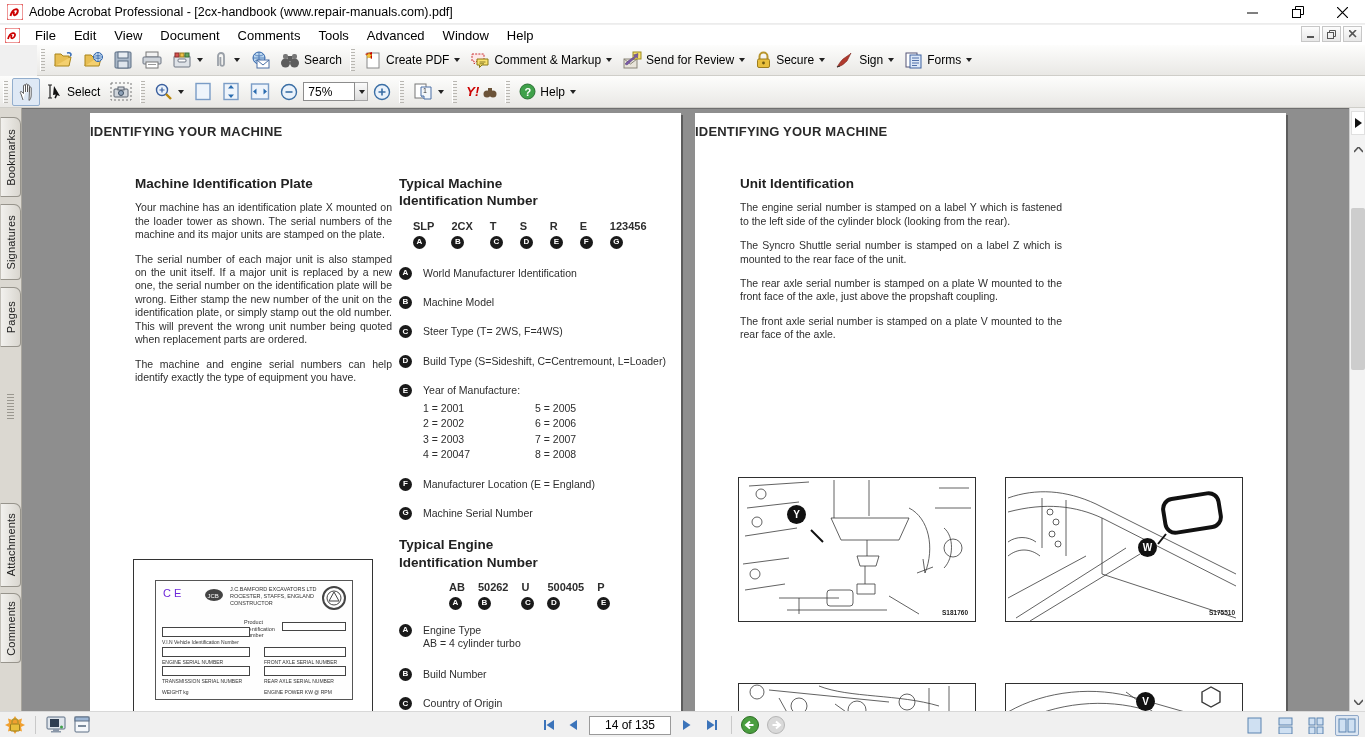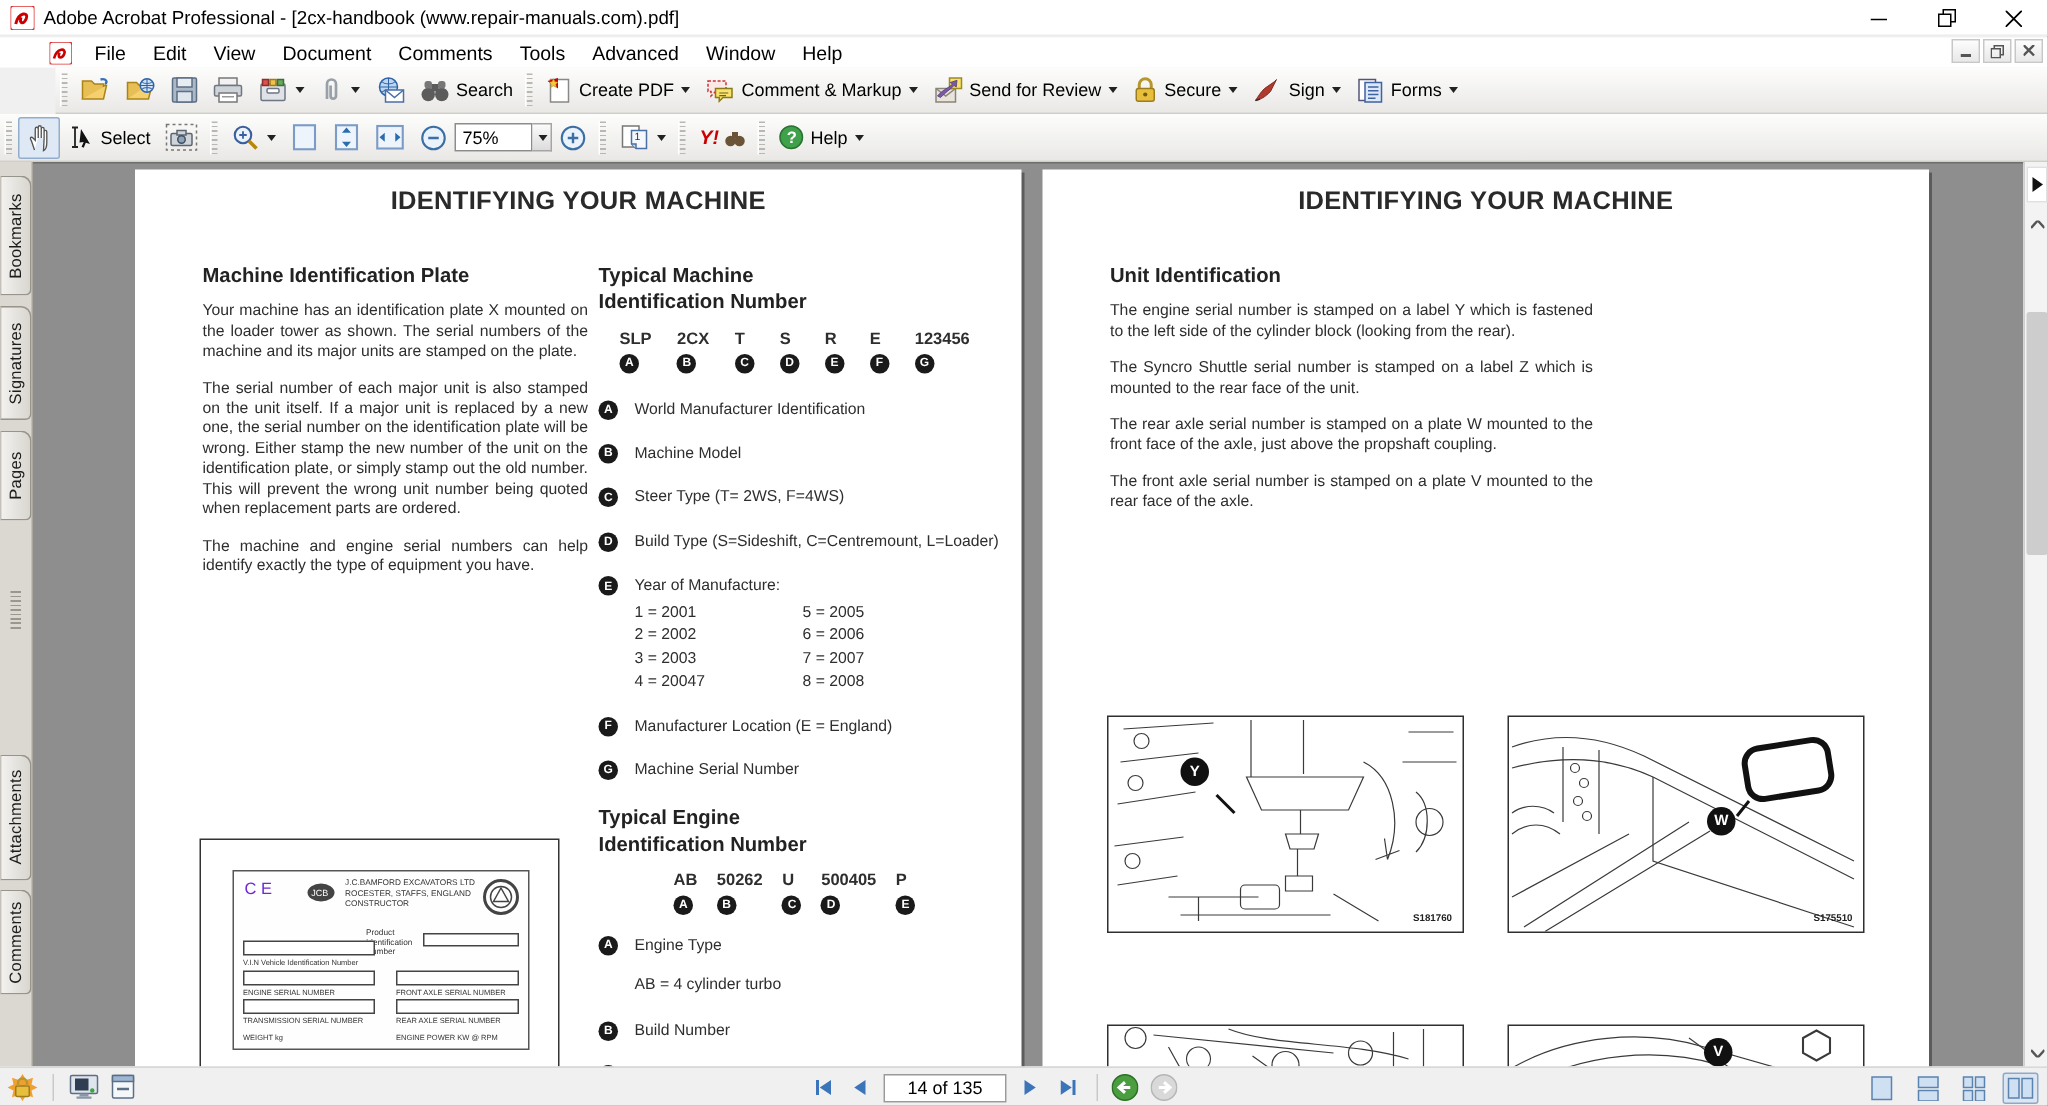--- a/index.html
+++ b/index.html
@@ -8,21 +8,21 @@
   svg { display:block; }
 
   
   .titlebar { position:absolute; top:0; left:0; right:0; height:24px; background:#fff; display:flex; align-items:center; border-bottom:1px solid #ececec; }
   .titlebar .appicon { margin:0 6px 0 7px; }
   .titlebar .title { font-size:12.5px; color:#000; }
   .wcontrols { position:absolute; right:0; top:0; height:24px; display:flex; }
   .wbtn { width:45px; height:24px; display:flex; align-items:center; justify-content:center; }
 
   
-  .menubar { position:absolute; top:25px; left:0; right:0; height:20px; background:#fff; display:flex; align-items:center; font-size:13px;padding-left:28px; }
+  .menubar { position:absolute; top:25px; left:0; right:0; height:20px; background:#fff; display:flex; align-items:center; font-size:13px; }
   .menubar .appicon { margin:0 6px 0 5px; }
   .menuitem { padding:2px 9px; color:#000; cursor:default; }
   .mdicontrols { position:absolute; right:3px; top:1px; display:flex; gap:2px; }
   .mdibtn { width:19px; height:16px; border:1px solid #c7c7c7; background:linear-gradient(#fdfdfd,#e8e8e8); display:flex; align-items:center; justify-content:center; }
 
   
   .toolbar { position:absolute; left:0; right:0; display:flex; align-items:center; background:linear-gradient(#fdfdfc,#e9e8e5); border-bottom:1px solid #cfcec9; font-size:12px; color:#000; }
   .tb1 { top:45px; height:31px;margin-left:37px; }
   .tb2 { top:76px; height:32px; }
   .grip { width:5px; height:22px; margin:0 4px 0 3px; background:repeating-linear-gradient(180deg,#b9b7b2 0 1px,transparent 1px 3px); border-left:1px solid #fff; }
@@ -34,32 +34,32 @@
 
   
   .sidebar { position:absolute; left:0; top:108px; bottom:26px; width:22px; background:#dbd8d1; border-right:1px solid #a9a69e; }
   .vtab { position:absolute; left:0; width:21px; background:linear-gradient(90deg,#f2f1ee,#d9d6cf); border:1px solid #97948c; border-left:1px solid #c4c1ba; border-radius:0 7px 4px 0; display:flex; align-items:center; justify-content:center; }
   .vtab span { writing-mode:vertical-rl; transform:rotate(180deg); font-size:11px; color:#1c1c1c; letter-spacing:.2px; }
   .vgrip { position:absolute; left:7px; width:7px; height:26px; background:repeating-linear-gradient(180deg,#9a978f 0 1px,transparent 1px 3px); }
 
   
   .docarea { position:absolute; left:22px; top:108px; right:16px; bottom:26px; background:#8e8e8e; overflow:hidden; border-top:1px solid #6f6f6f; }
   .page { position:absolute; top:4px; width:591px; height:730px; background:#fff; box-shadow:2px 2px 0 #5c5c5c; color:#2e2e2e; }
-  .pg-header { position:absolute; top:11px; left:0; width:100%; text-align:center; font-size:17px; font-weight:bold; color:#2a2a2a; letter-spacing:.2px; }
+  .pg-header { position:absolute; top:11px; left:0; width:100%; font-size:13px; font-weight:bold; color:#2a2a2a; letter-spacing:.2px; }
   .col { position:absolute; font-size:10.5px; line-height:1.28; text-align:justify; }
   .h1 { font-size:13.5px; font-weight:bold; text-align:left; margin-bottom:9px; color:#222; }
   .para { margin-bottom:11px; }
   .codes { display:flex; align-items:flex-start; margin:6px 0 18px 14px; }
   .codecell { display:flex; flex-direction:column; align-items:flex-start; margin-right:17px; }
   .codecell b { font-size:11px; margin-bottom:3px; }
   .cir { width:13px; height:13px; border-radius:50%; background:#1a1a1a; color:#fff; font-size:8px; font-weight:bold; display:flex; align-items:center; justify-content:center; }
   .li { display:flex; gap:11px; margin-bottom:16px; text-align:left; }
   .li .cir { flex:0 0 13px; margin-top:0; }
   .years { display:grid; grid-template-columns:112px auto; row-gap:2px; margin:4px 0 2px 24px; text-align:left; }
-  .sub { margin-top:13px; }
+  .sub { margin-top:0; }
 
   
   .fig { position:absolute; border:1px solid #2f2f2f; background:#fff; }
   .figref { position:absolute; right:7px; bottom:5px; font-size:6.5px; font-weight:bold; color:#222; }
   .figlabel { position:absolute; width:19px; height:19px; border-radius:50%; background:#111; color:#fff; font-size:10px; font-weight:bold; display:flex; align-items:center; justify-content:center; }
 
   
   .plate-outer { position:absolute; left:43px; top:446px; width:240px; height:158px; border:1px solid #333; background:#fff; }
   .plate { position:absolute; left:21px; top:20px; width:198px; height:120px; border:1px solid #555; background:#fefefe; color:#333; }
   .plate .ce { position:absolute; left:7px; top:6px; font-size:11px; letter-spacing:3px; color:#6d28d9; }

